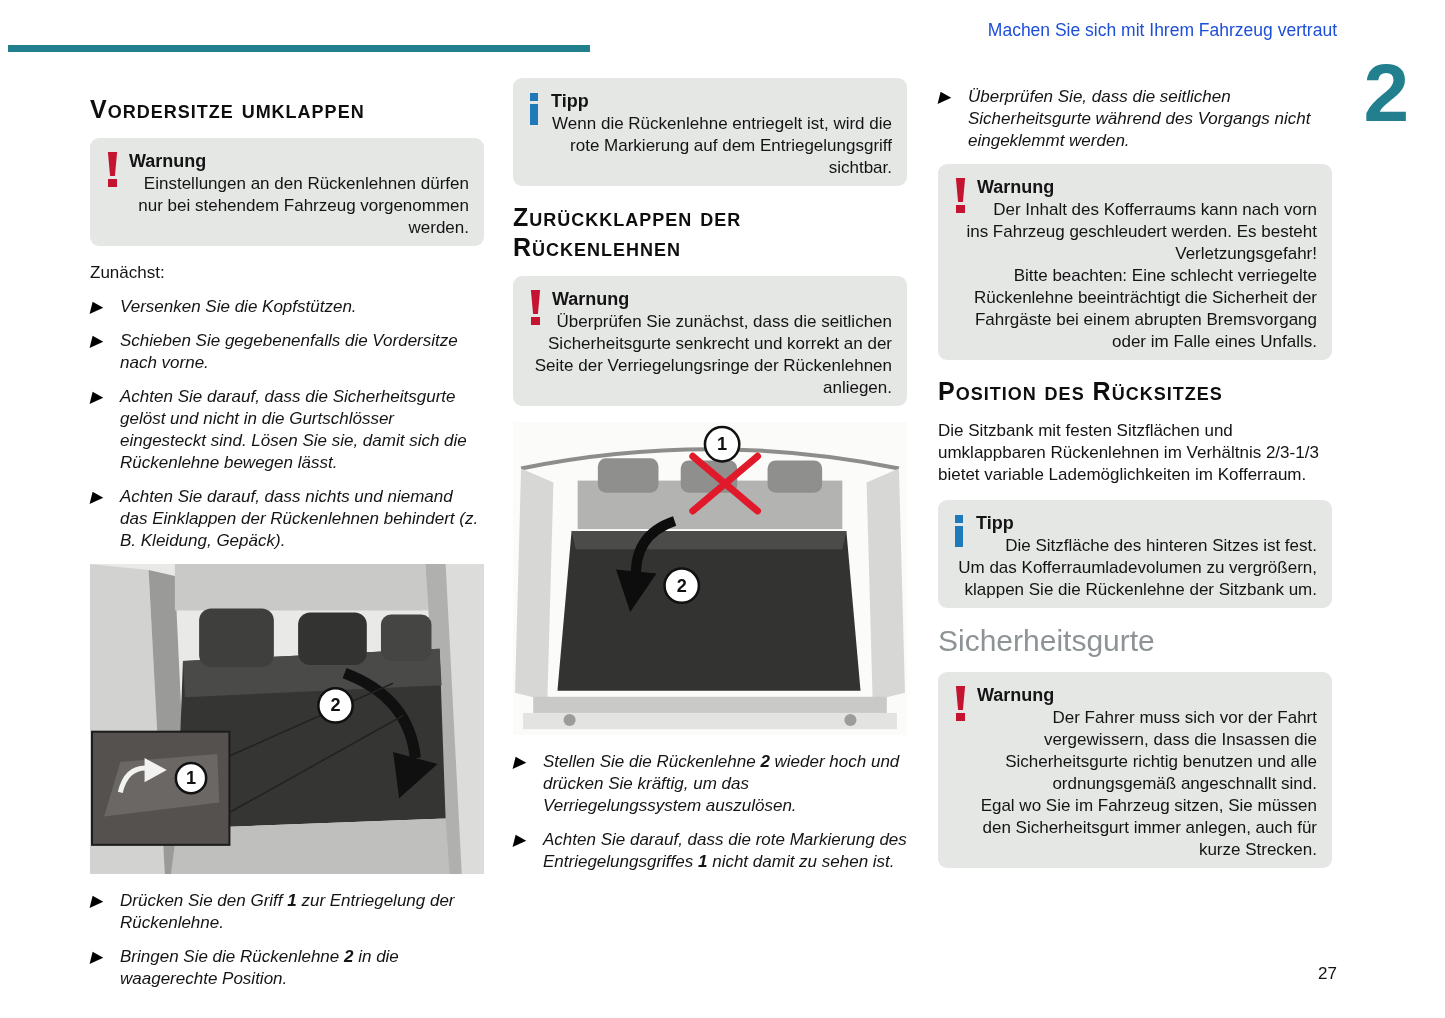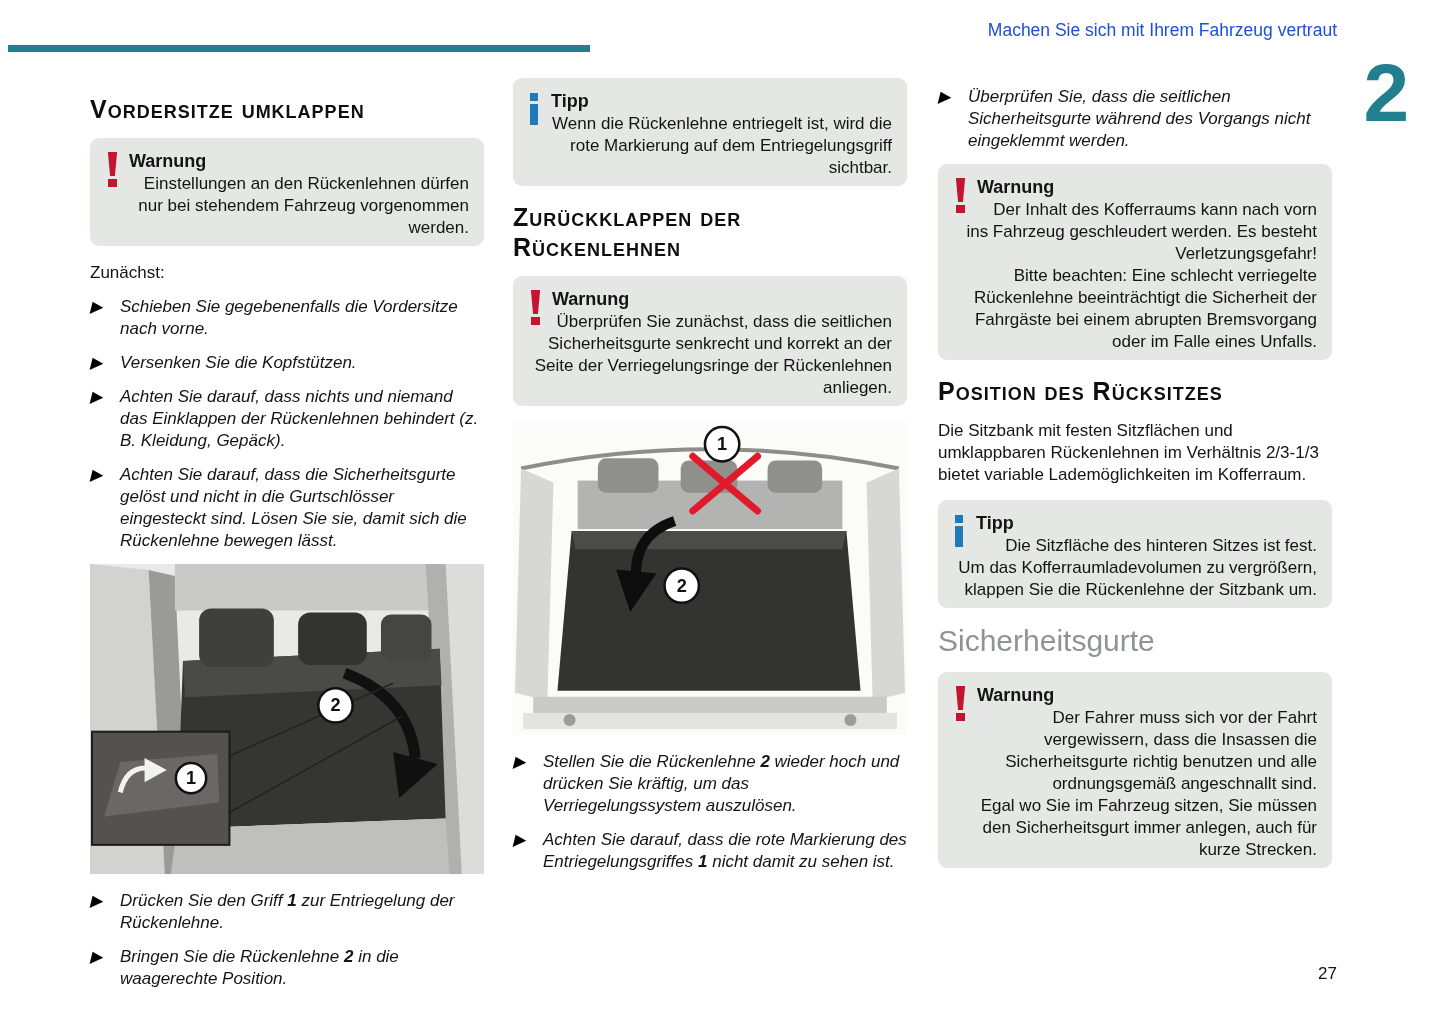--- a/index.html
+++ b/index.html
@@ -60,24 +60,24 @@
           <span class="bar"></span>
           <span class="dot"></span>
         </span>
       <div class="box-title">Warnung</div>
       <p>Einstellungen an den Rückenlehnen dürfen nur bei stehendem Fahrzeug vorgenommen werden.</p>
     </div>
 
     <p class="intro">Zunächst:</p>
 
     <ul class="bullets">
+      <li><span>Versenken Sie die Kopfstützen.</span></li>
       <li><span>Schieben Sie gegebenenfalls die Vordersitze nach vorne.</span></li>
-      <li><span>Versenken Sie die Kopfstützen.</span></li>
+      <li><span>Achten Sie darauf, dass die Sicherheitsgurte gelöst und nicht in die Gurtschlösser eingesteckt sind. Lösen Sie sie, damit sich die Rückenlehne bewegen lässt.</span></li>
       <li><span>Achten Sie darauf, dass nichts und niemand das Einklappen der Rückenlehnen behindert (z. B. Kleidung, Gepäck).</span></li>
-      <li><span>Achten Sie darauf, dass die Sicherheitsgurte gelöst und nicht in die Gurtschlösser eingesteckt sind. Lösen Sie sie, damit sich die Rückenlehne bewegen lässt.</span></li>
     </ul>
 
     <div class="figure">
       <svg viewBox="0 0 390 307" xmlns="http://www.w3.org/2000/svg">
         <rect x="0" y="0" width="390" height="307" fill="#e9e9e7"></rect>
         <path d="M0 0 L58 6 L74 307 L0 307 Z" fill="#d2d2d0"></path>
         <path d="M58 6 L84 12 L98 307 L74 307 Z" fill="#9a9a98"></path>
         <rect x="84" y="0" width="306" height="46" fill="#c9c9c7"></rect>
         <path d="M332 0 L390 0 L390 307 L352 307 Z" fill="#dcdcda"></path>
         <path d="M332 0 L352 0 L368 307 L352 307 Z" fill="#b0b0ae"></path>

